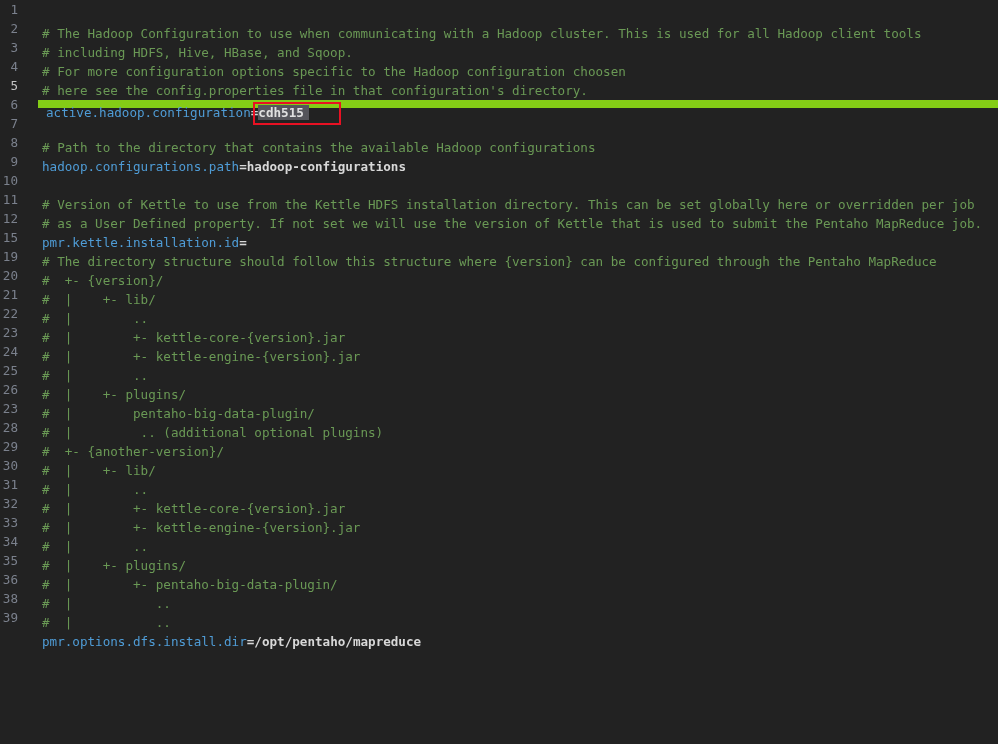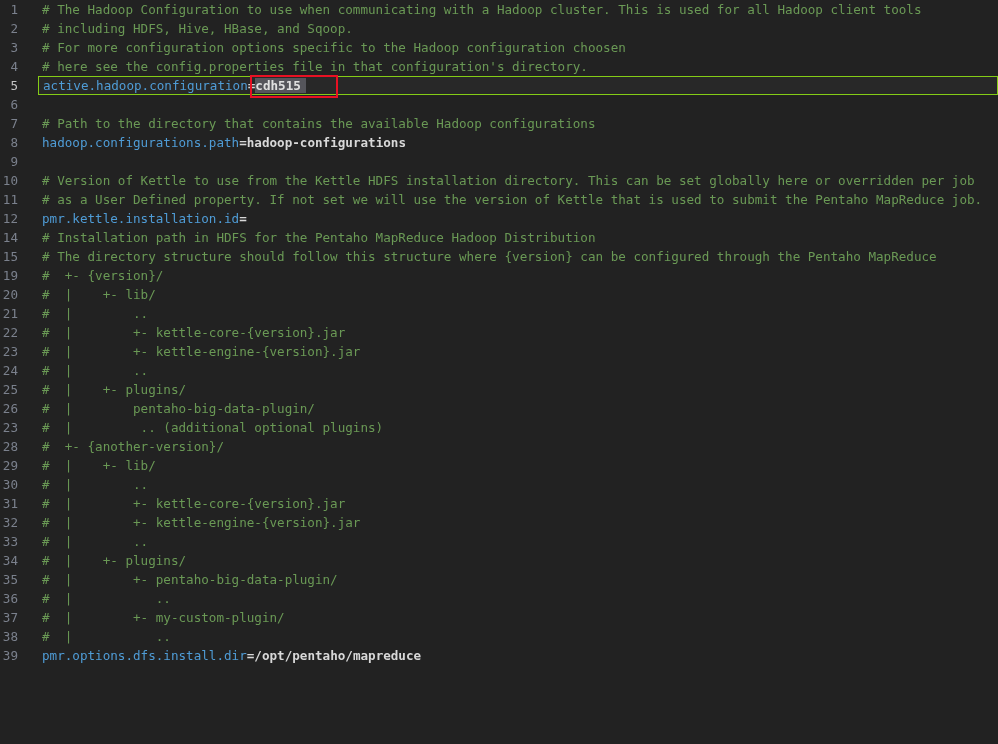--- a/index.html
+++ b/index.html
@@ -26,24 +26,25 @@
     text-align:right;
     color:#7b818d;
     user-select:none;
   }
   .code{
     flex:1;
     margin-left:20px;
     padding-left:4px;
     white-space:pre;
     box-sizing:border-box;
+    margin-top:24px;
   }
   .line.current .ln{ color:#c2c2c2; }
   .line.current .code{
-    border:1px solid #84cc16;
+    border:4px solid #84cc16;
     background:rgba(255,255,255,0.03);
     line-height:17px;
   }
   .t-comment{ color:#6a9955; }
   .t-key{ color:#4f9cd6; }
   .t-eq, .t-value{ color:#d8d8d8; font-weight:bold; }
   .sel{
     position:relative;
     background:#55555b;
     color:#e0e0e0;
@@ -69,36 +70,34 @@
     <div class="line"><span class="ln">3</span><span class="code"><span class="t-comment"># For more configuration options specific to the Hadoop configuration choosen</span></span></div>
     <div class="line"><span class="ln">4</span><span class="code"><span class="t-comment"># here see the config.properties file in that configuration's directory.</span></span></div>
     <div class="line current"><span class="ln">5</span><span class="code"><span class="t-key">active.hadoop.configuration</span><span class="t-eq">=</span><span class="sel">cdh515<span class="red-box"></span></span></span></div>
     <div class="line"><span class="ln">6</span><span class="code"></span></div>
     <div class="line"><span class="ln">7</span><span class="code"><span class="t-comment"># Path to the directory that contains the available Hadoop configurations</span></span></div>
     <div class="line"><span class="ln">8</span><span class="code"><span class="t-key">hadoop.configurations.path</span><span class="t-eq">=</span><span class="t-value">hadoop-configurations</span></span></div>
     <div class="line"><span class="ln">9</span><span class="code"></span></div>
     <div class="line"><span class="ln">10</span><span class="code"><span class="t-comment"># Version of Kettle to use from the Kettle HDFS installation directory. This can be set globally here or overridden per job</span></span></div>
     <div class="line"><span class="ln">11</span><span class="code"><span class="t-comment"># as a User Defined property. If not set we will use the version of Kettle that is used to submit the Pentaho MapReduce job.</span></span></div>
     <div class="line"><span class="ln">12</span><span class="code"><span class="t-key">pmr.kettle.installation.id</span><span class="t-eq">=</span></span></div>
-    <div class="line"><span class="ln">14</span><span class="code"><span class="t-comment"># Installation path in HDFS for the Pentaho MapReduce Hadoop Distribution</span></span></div>
     <div class="line"><span class="ln">15</span><span class="code"><span class="t-comment"># The directory structure should follow this structure where {version} can be configured through the Pentaho MapReduce</span></span></div>
     <div class="line"><span class="ln">19</span><span class="code"><span class="t-comment">#  +- {version}/</span></span></div>
     <div class="line"><span class="ln">20</span><span class="code"><span class="t-comment">#  |    +- lib/</span></span></div>
     <div class="line"><span class="ln">21</span><span class="code"><span class="t-comment">#  |        ..</span></span></div>
     <div class="line"><span class="ln">22</span><span class="code"><span class="t-comment">#  |        +- kettle-core-{version}.jar</span></span></div>
     <div class="line"><span class="ln">23</span><span class="code"><span class="t-comment">#  |        +- kettle-engine-{version}.jar</span></span></div>
     <div class="line"><span class="ln">24</span><span class="code"><span class="t-comment">#  |        ..</span></span></div>
     <div class="line"><span class="ln">25</span><span class="code"><span class="t-comment">#  |    +- plugins/</span></span></div>
     <div class="line"><span class="ln">26</span><span class="code"><span class="t-comment">#  |        pentaho-big-data-plugin/</span></span></div>
     <div class="line"><span class="ln">23</span><span class="code"><span class="t-comment">#  |         .. (additional optional plugins)</span></span></div>
     <div class="line"><span class="ln">28</span><span class="code"><span class="t-comment">#  +- {another-version}/</span></span></div>
     <div class="line"><span class="ln">29</span><span class="code"><span class="t-comment">#  |    +- lib/</span></span></div>
     <div class="line"><span class="ln">30</span><span class="code"><span class="t-comment">#  |        ..</span></span></div>
     <div class="line"><span class="ln">31</span><span class="code"><span class="t-comment">#  |        +- kettle-core-{version}.jar</span></span></div>
     <div class="line"><span class="ln">32</span><span class="code"><span class="t-comment">#  |        +- kettle-engine-{version}.jar</span></span></div>
     <div class="line"><span class="ln">33</span><span class="code"><span class="t-comment">#  |        ..</span></span></div>
     <div class="line"><span class="ln">34</span><span class="code"><span class="t-comment">#  |    +- plugins/</span></span></div>
     <div class="line"><span class="ln">35</span><span class="code"><span class="t-comment">#  |        +- pentaho-big-data-plugin/</span></span></div>
     <div class="line"><span class="ln">36</span><span class="code"><span class="t-comment">#  |           ..</span></span></div>
-    <div class="line"><span class="ln">37</span><span class="code"><span class="t-comment">#  |        +- my-custom-plugin/</span></span></div>
     <div class="line"><span class="ln">38</span><span class="code"><span class="t-comment">#  |           ..</span></span></div>
     <div class="line"><span class="ln">39</span><span class="code"><span class="t-key">pmr.options.dfs.install.dir</span><span class="t-eq">=</span><span class="t-value">/opt/pentaho/mapreduce</span></span></div>
   </div>
 
 </body></html>

